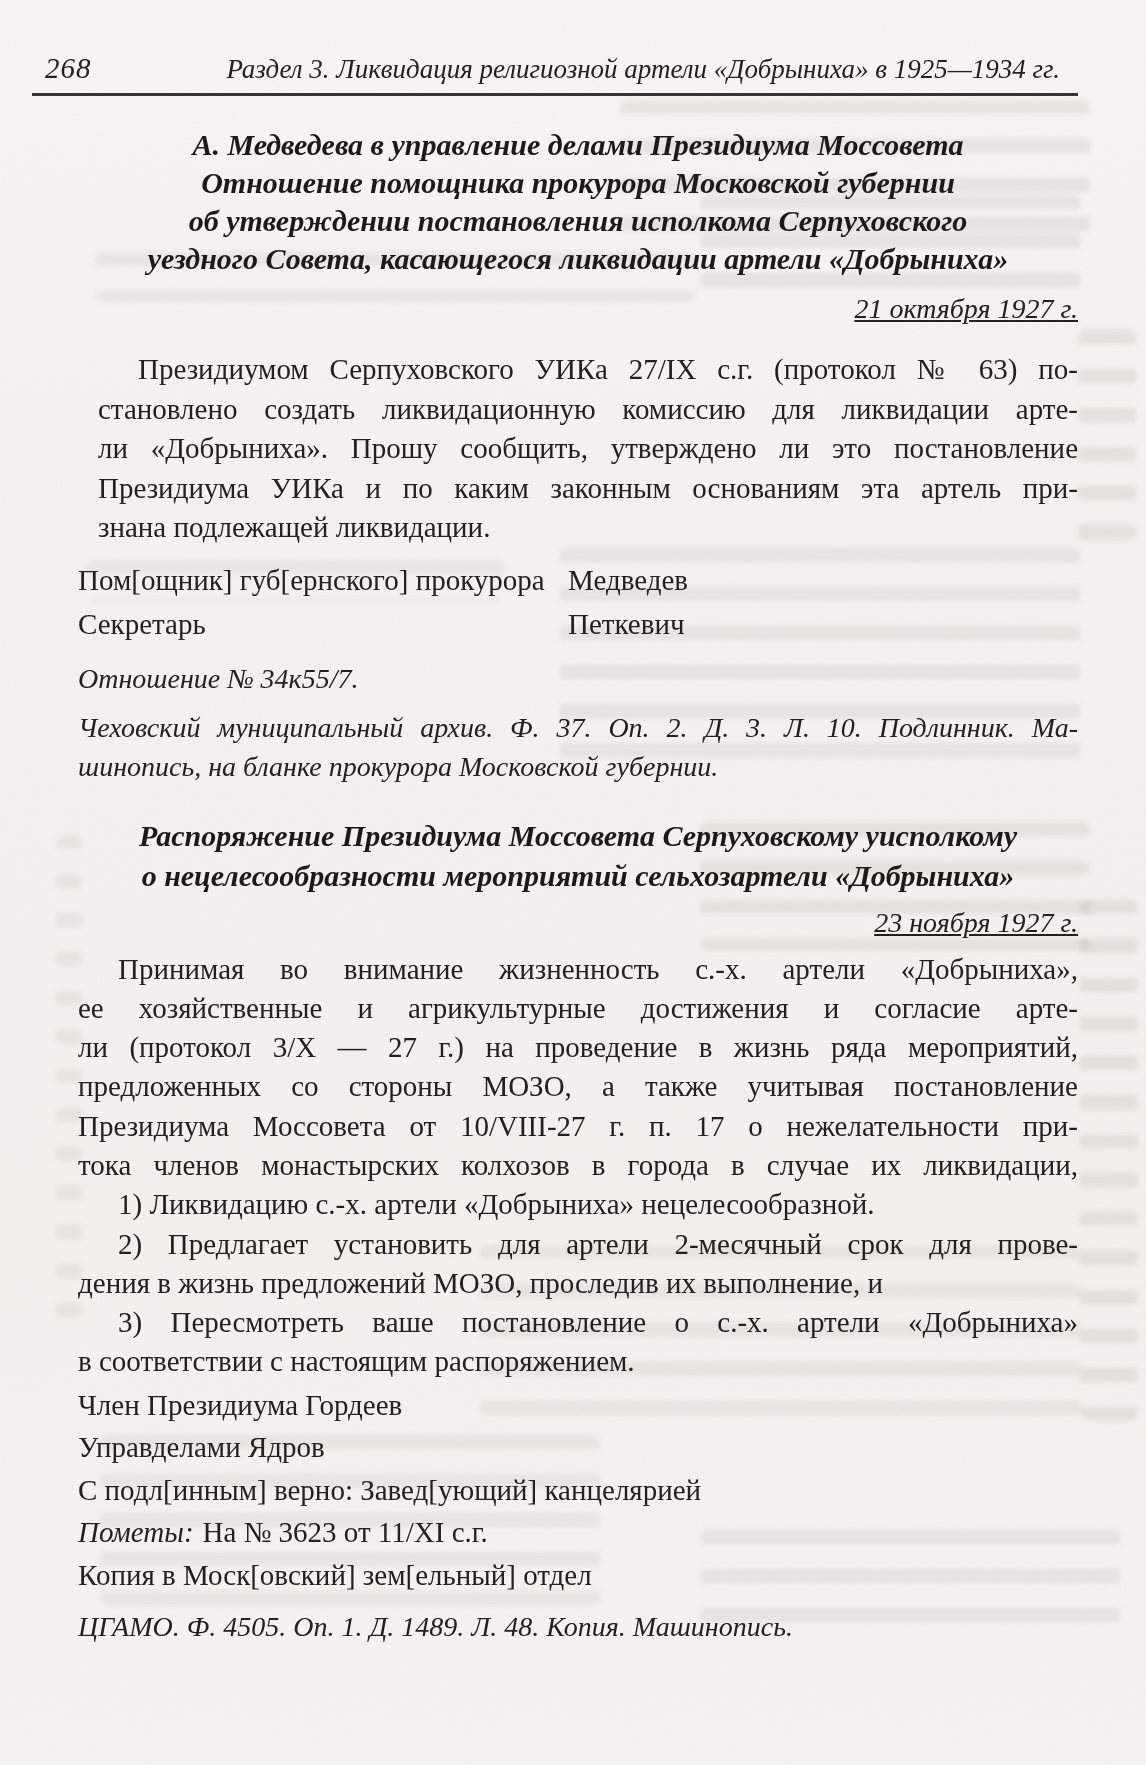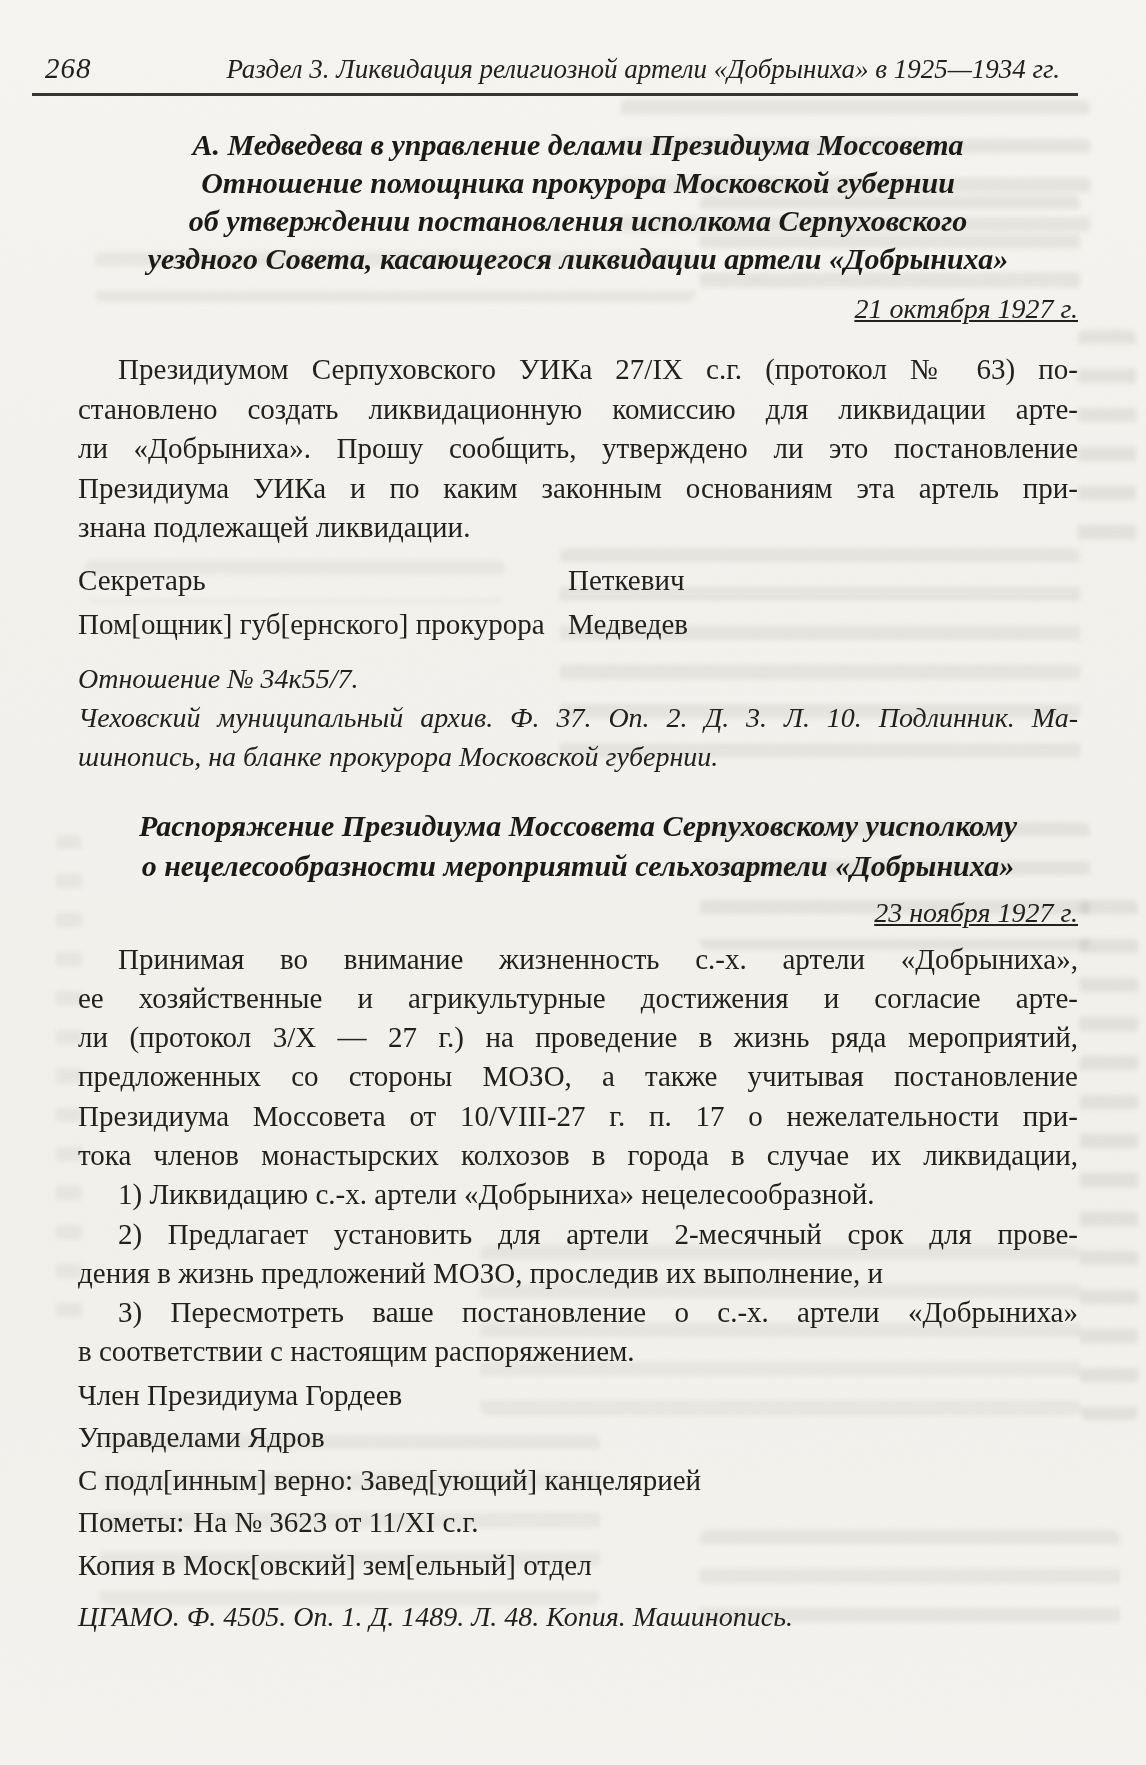--- a/index.html
+++ b/index.html
@@ -46,49 +46,49 @@
     margin-top: 16px;
     text-align: right;
     font-style: italic;
     font-size: 28px;
     line-height: 30px;
     text-decoration: underline;
   }
   .date-2 { margin-top: 12px; }
 
   .para { font-size: 29px; line-height: 39.5px; }
-  .para-1 { margin-top: 26px; }
+  .para-1 { margin-top: 26px; margin-left: 20px; }
   .para-2 { margin-top: 12px; line-height: 39.3px; }
   .items .para { line-height: 39.3px; }
 
   .line { min-height: 1em; }
   .fill { text-align: justify; text-align-last: justify; }
   .indent { text-indent: 40px; }
 
   .sig-block { margin-top: 10px; font-size: 29px; }
   .sig-row { display: flex; line-height: 44px; }
   .sig-role { width: 490px; flex: 0 0 490px; }
   .sig-name { flex: 1; }
 
   .ref-line {
     margin-top: 16px;
     font-style: italic;
     font-size: 28px;
     line-height: 34px;
   }
   .archive-para {
-    margin-top: 2px;
+    margin-top: 12px;
     font-style: italic;
     font-size: 28px;
     line-height: 39px;
   }
 
   .sig-block-2 { margin-top: 2px; font-size: 29px; line-height: 42.5px; }
   .notes-block { font-size: 29px; line-height: 42.5px; }
-  .notes-label { }
+  .notes-label { font-style: italic; }
   .notes-text { margin-left: 9px; }
 
   .archive-line-2 {
     margin-top: 16px;
     font-style: italic;
     font-size: 28px;
     line-height: 30px;
   }
 
   
@@ -166,26 +166,26 @@
       <div class="para para-1">
           <div class="line fill indent">Президиумом Серпуховского УИКа 27/IX с.г. (протокол № 63) по-</div>
           <div class="line fill">становлено создать ликвидационную комиссию для ликвидации арте-</div>
           <div class="line fill">ли «Добрыниха». Прошу сообщить, утверждено ли это постановление</div>
           <div class="line fill">Президиума УИКа и по каким законным основаниям эта артель при-</div>
           <div class="line">знана подлежащей ликвидации.</div>
         </div>
 
       <div class="sig-block">
         <div class="sig-row">
+          <span class="sig-role">Пом[ощник] губ[ернского] прокурора</span>
+          <span class="sig-name">Медведев</span>
+        </div>
+        <div class="sig-row">
           <span class="sig-role">Секретарь</span>
           <span class="sig-name">Петкевич</span>
-        </div>
-        <div class="sig-row">
-          <span class="sig-role">Пом[ощник] губ[ернского] прокурора</span>
-          <span class="sig-name">Медведев</span>
         </div>
       </div>
 
       <div class="ref-line">Отношение № 34к55/7.</div>
 
       <div class="para archive-para">
           <div class="line fill">Чеховский муниципальный архив. Ф. 37. Оп. 2. Д. 3. Л. 10. Подлинник. Ма-</div>
           <div class="line">шинопись, на бланке прокурора Московской губернии.</div>
         </div>
     </section>

